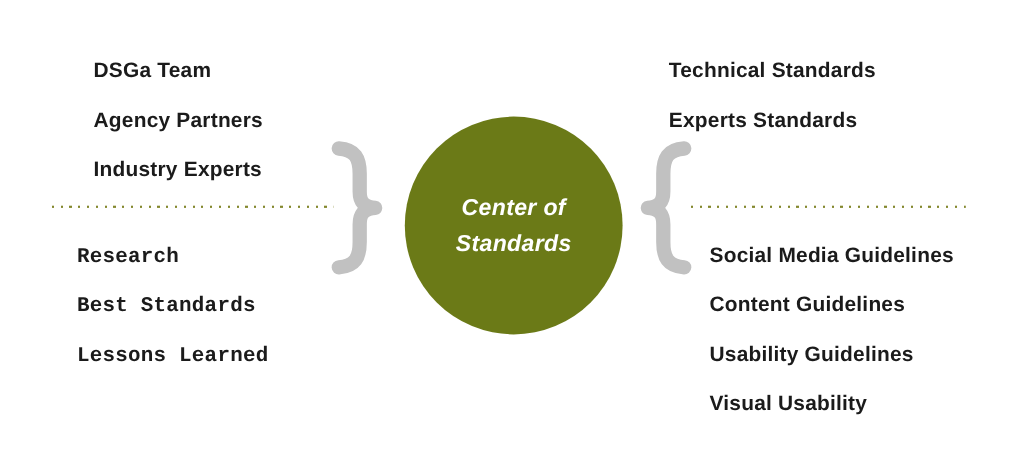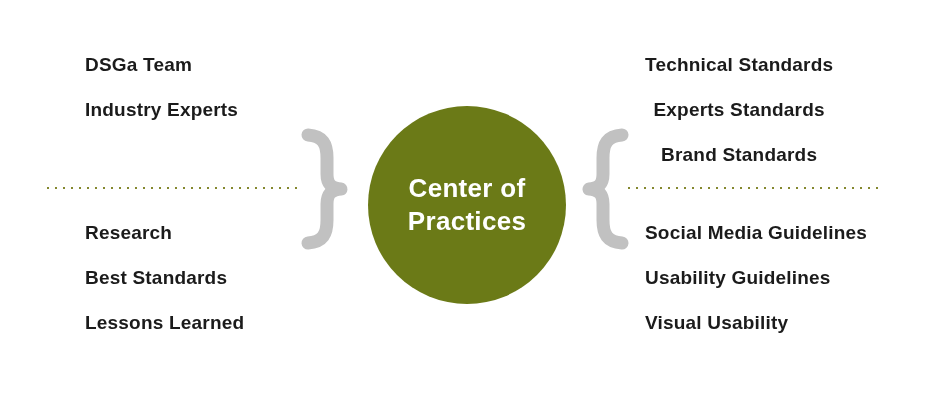--- a/index.html
+++ b/index.html
@@ -18,22 +18,22 @@
   .item {
     height: 45px;
     display: flex; align-items: center;
     font-size: 19px;
     font-weight: bold;
     color: #1b1b1b;
     letter-spacing: 0.2px;
     white-space: nowrap;
   }
   .list-left-top      { left: 85px;  top: 42px;  }
-  .list-left-bottom   { left: 85px;  top: 210px; }
-  .list-right-top     { left: 645px; top: 42px; align-items: center;  }
+  .list-left-bottom   { left: 70px;  top: 210px; font-family: Liberation Mono, monospace; }
+  .list-right-top     { left: 608px; top: 42px;  }
   .list-right-bottom  { left: 645px; top: 210px; justify-content: space-between; }
 
   .dotted-line {
     position: absolute;
     height: 2px;
     background-image: repeating-linear-gradient(to right, #84882e 0 2px, transparent 2px 8px);
   }
   .dotted-left  { left: 47px;  top: 187px; width: 256px; }
   .dotted-right { left: 628px; top: 187px; width: 250px; }
 
@@ -47,68 +47,70 @@
     left: 368px; top: 106px;
     width: 198px; height: 198px;
     border-radius: 50%;
     background: #6b7a17;
     display: flex; flex-direction: column;
     align-items: center; justify-content: center;
     text-align: center;
   }
   .center-circle .line {
     color: #ffffff;
-    font-size: 26px;
+    font-size: 21px;
     font-weight: bold;
     line-height: 33px;
     letter-spacing: 0.3px;
+    font-style: italic;
   }
 </style>
 </head>
 <body>
 
 <div class="canvas">
 
   <div class="item-list list-left-top">
     <div class="item">DSGa Team</div>
+    <div class="item">Agency Partners</div>
     <div class="item">Industry Experts</div>
   </div>
 
   <div class="dotted-line dotted-left"></div>
 
   <div class="item-list list-left-bottom">
     <div class="item">Research</div>
     <div class="item">Best Standards</div>
     <div class="item">Lessons Learned</div>
   </div>
 
   <div class="brace brace-left">
     <svg viewBox="0 0 53 122" xmlns="http://www.w3.org/2000/svg">
       <path d="M 8 7 C 23 8 27 16 27 30 L 27 46 C 27 56 31 60 41 61 C 31 62 27 66 27 76 L 27 92 C 27 106 23 114 8 115" fill="none" stroke="#c1c1c1" stroke-width="13" stroke-linecap="round" stroke-linejoin="round"></path>
     </svg>
   </div>
 
   <div class="center-circle">
     <div class="line">Center of</div>
-    <div class="line">Practices</div>
+    <div class="line">Standards</div>
   </div>
 
   <div class="brace brace-right">
     <svg viewBox="0 0 53 122" xmlns="http://www.w3.org/2000/svg">
       <path d="M 8 7 C 23 8 27 16 27 30 L 27 46 C 27 56 31 60 41 61 C 31 62 27 66 27 76 L 27 92 C 27 106 23 114 8 115" fill="none" stroke="#c1c1c1" stroke-width="13" stroke-linecap="round" stroke-linejoin="round"></path>
     </svg>
   </div>
 
   <div class="item-list list-right-top">
     <div class="item">Technical Standards</div>
     <div class="item">Experts Standards</div>
-    <div class="item">Brand Standards</div>
   </div>
 
   <div class="dotted-line dotted-right"></div>
 
   <div class="item-list list-right-bottom">
     <div class="item">Social Media Guidelines</div>
+    <div class="item">Content Guidelines</div>
     <div class="item">Usability Guidelines</div>
     <div class="item">Visual Usability</div>
   </div>
 
 </div>
 
 </body></html>

